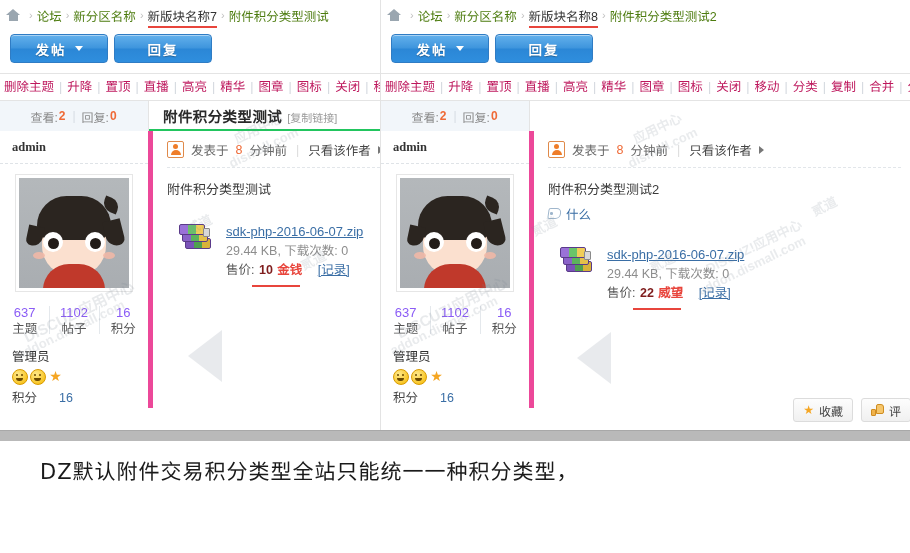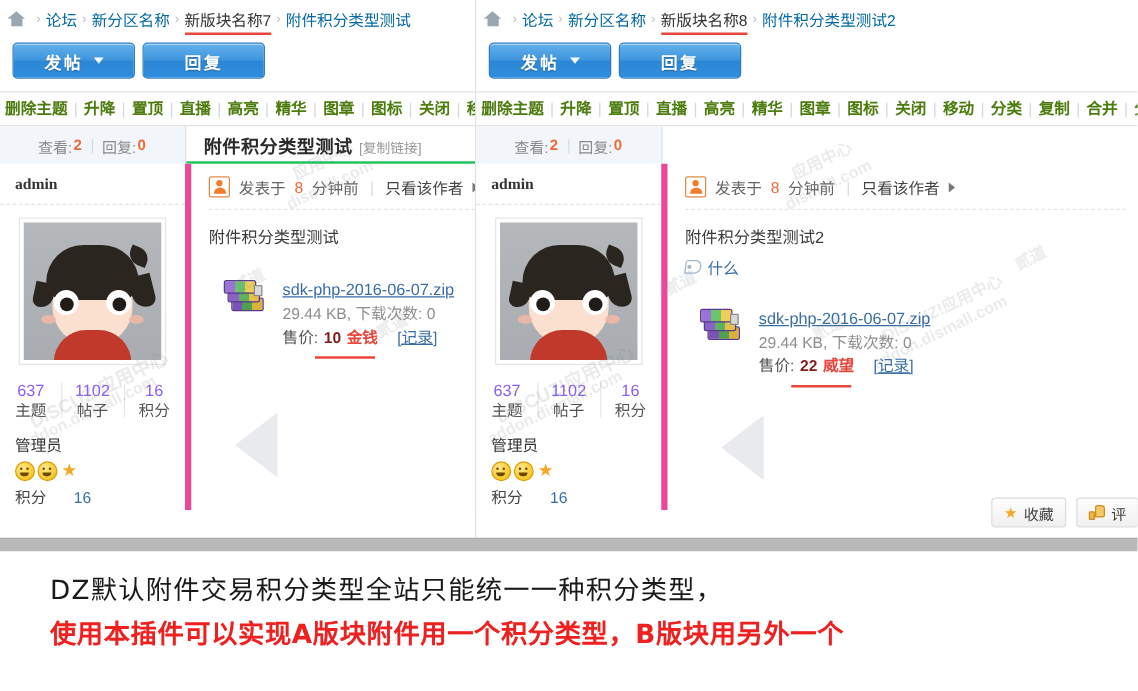--- a/index.html
+++ b/index.html
@@ -20,40 +20,40 @@
   .pane-inner{position:relative;width:530px;height:430px;}
   .pane-left .pane-inner{width:470px;}
 
   
   .crumb{display:flex;align-items:center;height:22px;padding:4px 0 0 6px;font-size:12.5px;color:#555;white-space:nowrap;}
   .home-ico{display:inline-block;width:15px;height:13px;position:relative;margin-right:4px;flex:none;}
   .home-ico i{position:absolute;display:block;}
   .home-ico i.roof{left:0;top:0;width:0;height:0;border-left:7.5px solid transparent;border-right:7.5px solid transparent;border-bottom:6px solid #9aa6b0;}
   .home-ico i.body{left:3px;top:5px;width:9px;height:7px;background:#9aa6b0;}
   .crumb .sep{color:#c0c0c0;margin:0 4px;font-size:11px;}
-  .crumb a{color:#0369a1;text-decoration:none;}
+  .crumb a{color:#4d7c0f;text-decoration:none;}
   .crumb .mark{position:relative;color:#333;}
   .crumb .mark::after{content:"";position:absolute;left:0;right:0;bottom:-3px;height:1.5px;background:#e8453c;}
 
   
   .actions{display:flex;gap:6px;padding:8px 0 0 10px;}
   .btn{
     height:27px;min-width:68px;padding:0 14px;
     display:flex;align-items:center;justify-content:center;gap:6px;
     border:1px solid #2f7cc4;border-radius:4px;
     background:linear-gradient(to bottom,#64b1ec 0%,#3e95dd 48%,#2b87d6 52%,#2f8ede 100%);
     box-shadow:inset 0 1px 0 rgba(255,255,255,.45);
     color:#fff;font-size:13.5px;font-weight:bold;letter-spacing:2px;
     text-shadow:0 1px 1px rgba(0,0,0,.3);cursor:pointer;
   }
   .btn .caret{width:0;height:0;border-left:4px solid transparent;border-right:4px solid transparent;border-top:5px solid #fff;margin-left:2px;}
 
   
   .modbar{margin-top:10px;border-top:1px solid #e4e4e4;padding:5px 0 5px 4px;white-space:nowrap;font-size:12.5px;line-height:16px;}
-  .modbar a{color:#4d7c0f;text-decoration:none;font-weight:bold;}
+  .modbar a{color:#be185d;text-decoration:none;font-weight:normal;}
   .modbar .bar{color:#d3d8de;margin:0 5px;font-weight:normal;}
 
   
   .headrow{display:flex;height:30px;border-top:1px solid #e4e4e4;}
   .headrow .lcell{width:148px;flex:none;background:#f2f6fa;border-right:1px solid #e4e4e4;
     display:flex;align-items:center;justify-content:center;color:#8a8a8a;font-size:12px;}
   .headrow .lcell b{font-weight:normal;}
   .headrow .lcell .n{color:#ef6a37;font-weight:bold;margin:0 1px;}
   .headrow .lcell .vbar{color:#d7dde4;margin:0 6px;}
   .headrow .rcell{flex:1;display:flex;align-items:center;padding-left:14px;border-bottom:2px solid #22c55e;}
@@ -464,16 +464,15 @@
         <div class="wm" style="left:430px;top:196px;">贰道</div>
       </div>
     </div>
 
   </div>
 
   <div class="divider"></div>
 
   <div class="caption">
     <div class="cap1">DZ默认附件交易积分类型全站只能统一一种积分类型，</div>
-    <div class="cap2">使用本插件可以实现A版块附件用一个积分类型，B版块用另外一个</div>
   </div>
 
 </div>
 
 </body></html>

